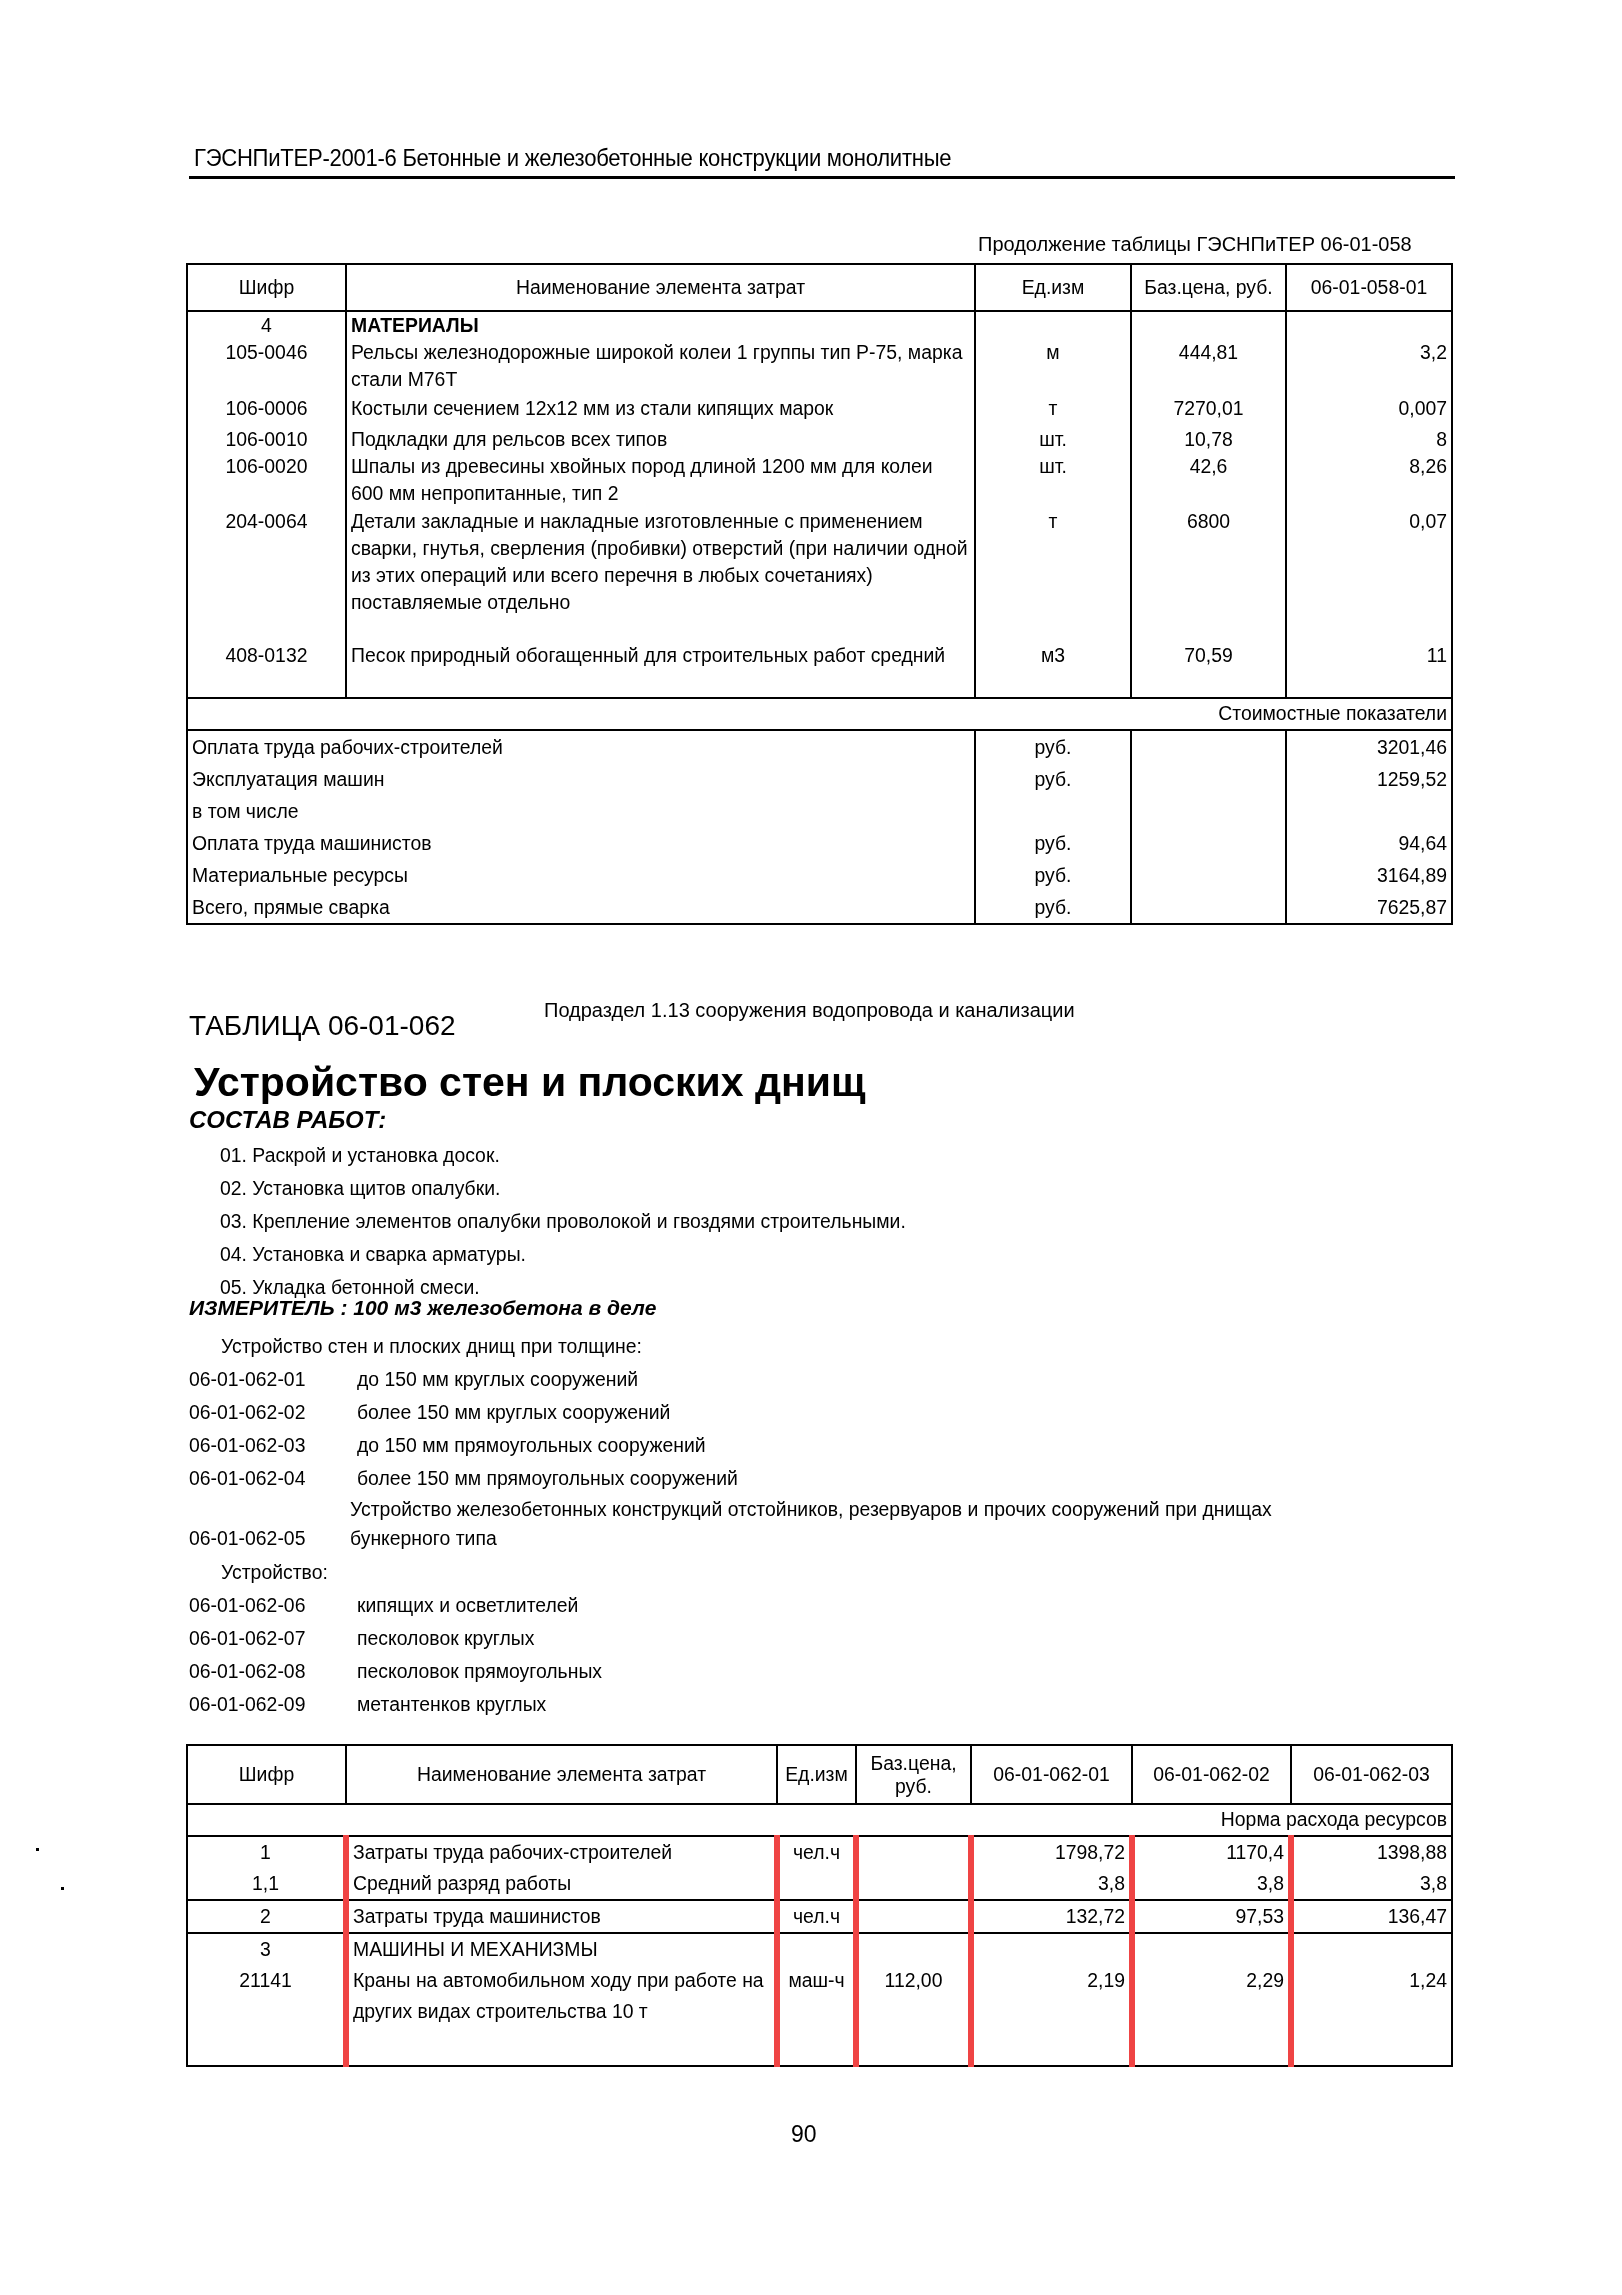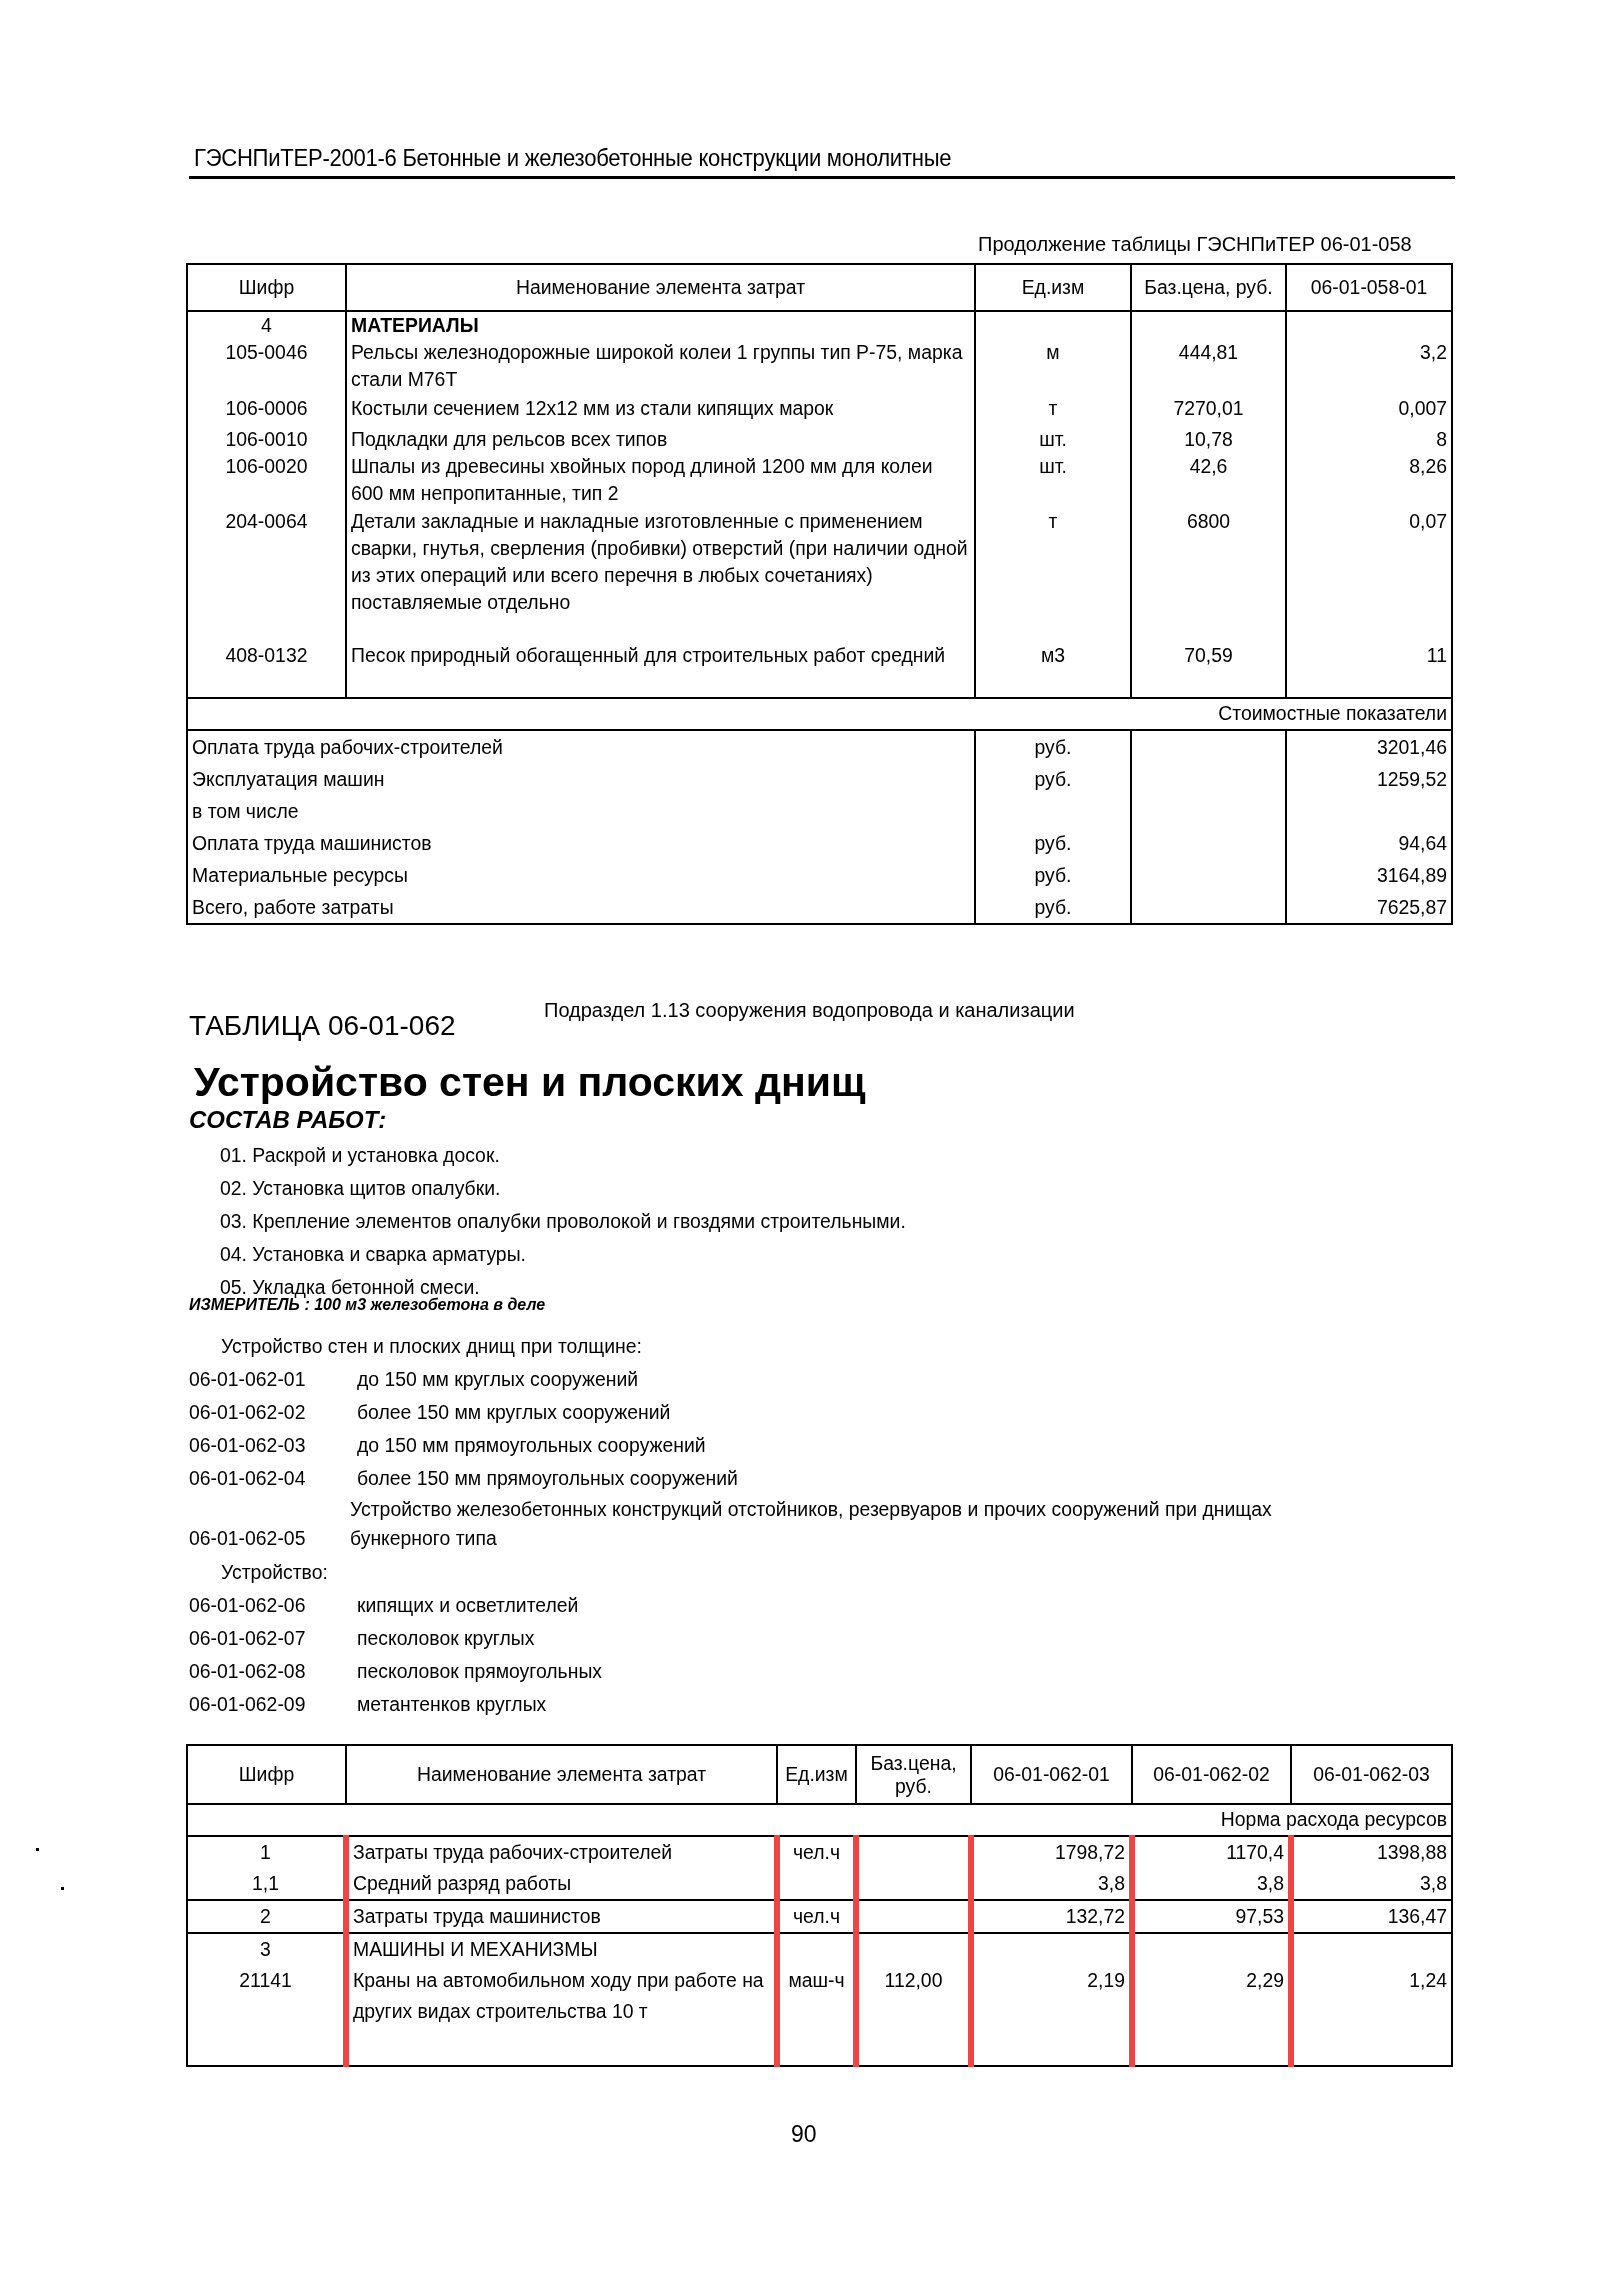--- a/index.html
+++ b/index.html
@@ -30,21 +30,21 @@
   #t1 tr.sub-caption td { text-align: right; border-bottom: 2.7px solid #000; height: 31px; line-height: 29.5px; }
   #t1 tbody.cost td { border-left: 2px solid #000; height: 32px; line-height: 32px; }
   #t1 tbody.cost td.label { border-left: none; }
 
   .subsection { left: 544px; top: 999px; font-size: 20px; font-weight: normal; white-space: nowrap; }
   .table-title { left: 189px; top: 1010px; font-size: 28px; font-weight: normal; white-space: nowrap; }
   .table-subtitle { left: 194px; top: 1059px; font-size: 41px; font-weight: bold; white-space: nowrap; }
   .works-heading { left: 189px; top: 1106px; font-size: 24px; font-weight: bold; font-style: italic; white-space: nowrap; }
   .works-list { left: 220px; top: 1139px; font-size: 19.4px; }
   .works-list li { list-style: none; height: 33px; line-height: 33px; white-space: nowrap; }
-  .measure { left: 189px; top: 1296px; font-size: 16px; font-weight: bold; font-style: italic; white-space: nowrap; }
+  .measure { left: 189px; top: 1296px; font-size: 21px; font-weight: bold; font-style: italic; white-space: nowrap; }
   .variants { left: 189px; top: 1330px; width: 1273px; font-size: 19.4px; }
   .var-line { position: relative; height: 33px; line-height: 33px; white-space: nowrap; }
   .var-code { position: absolute; left: 0; }
   .var-text { position: absolute; left: 168px; }
   .var-indent { position: absolute; left: 32px; }
   .var-wrap { position: absolute; left: 161px; }
 
   
   #t2 { left: 186px; top: 1744px; width: 1266px; border: 2.7px solid #000; }
   #t2 col.c1 { width: 159px; } #t2 col.c2 { width: 431px; } #t2 col.c3 { width: 79px; } #t2 col.c4 { width: 115px; }
@@ -165,21 +165,21 @@
       <td></td>
       <td class="right bold">94,64</td>
     </tr>
     <tr>
       <td colspan="2" class="label bold">Материальные ресурсы</td>
       <td class="center bold">руб.</td>
       <td></td>
       <td class="right bold">3164,89</td>
     </tr>
     <tr>
-      <td colspan="2" class="label bold">Всего, работе затраты</td>
+      <td colspan="2" class="label bold">Всего, прямые сварка</td>
       <td class="center bold">руб.</td>
       <td></td>
       <td class="right bold">7625,87</td>
     </tr>
   </tbody>
 </table>
 
 <div class="abs subsection">Подраздел 1.13 сооружения водопровода и канализации</div>
 <div class="abs table-title">ТАБЛИЦА 06-01-062</div>
 <div class="abs table-subtitle">Устройство стен и плоских днищ</div>

